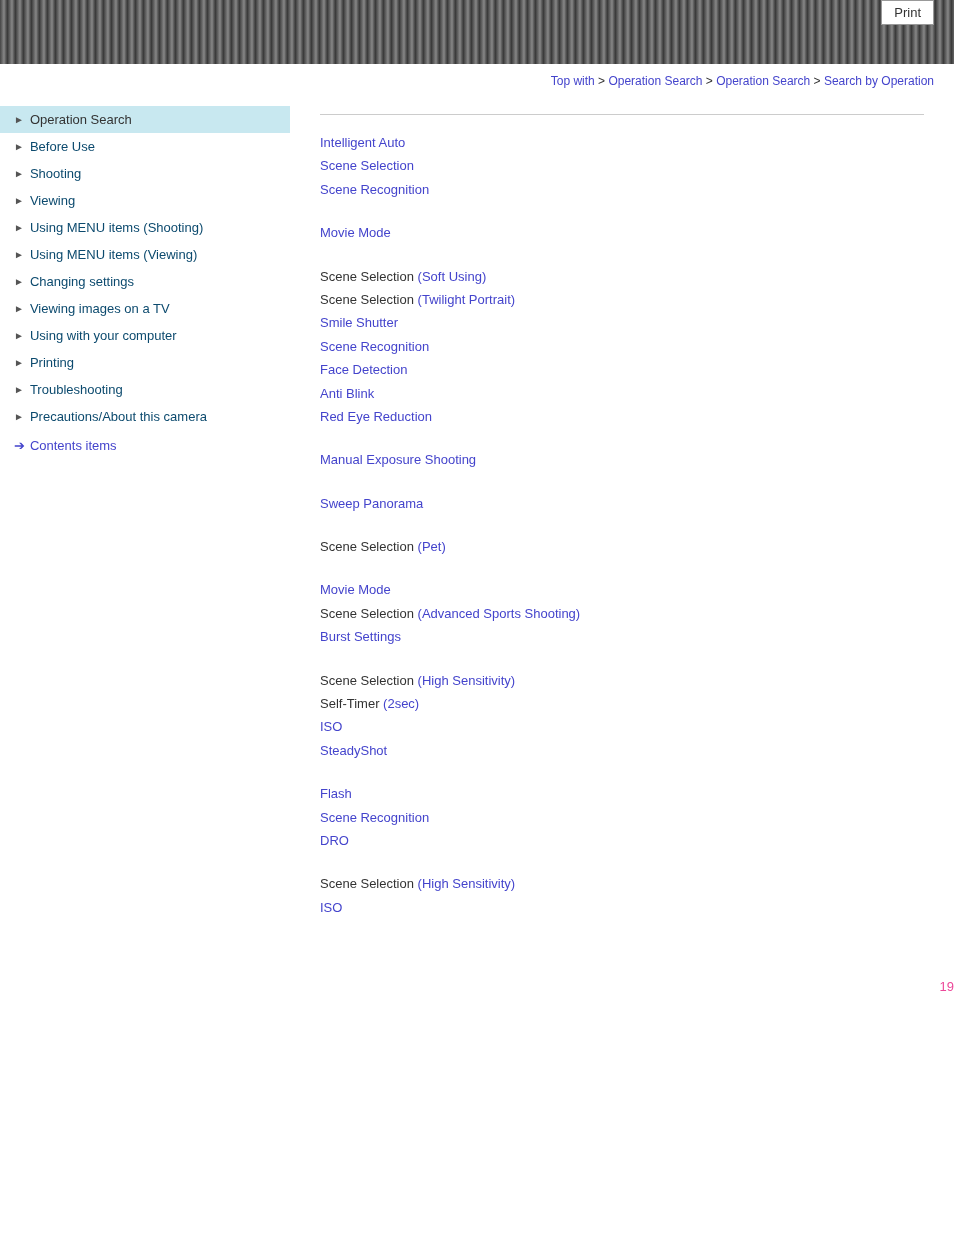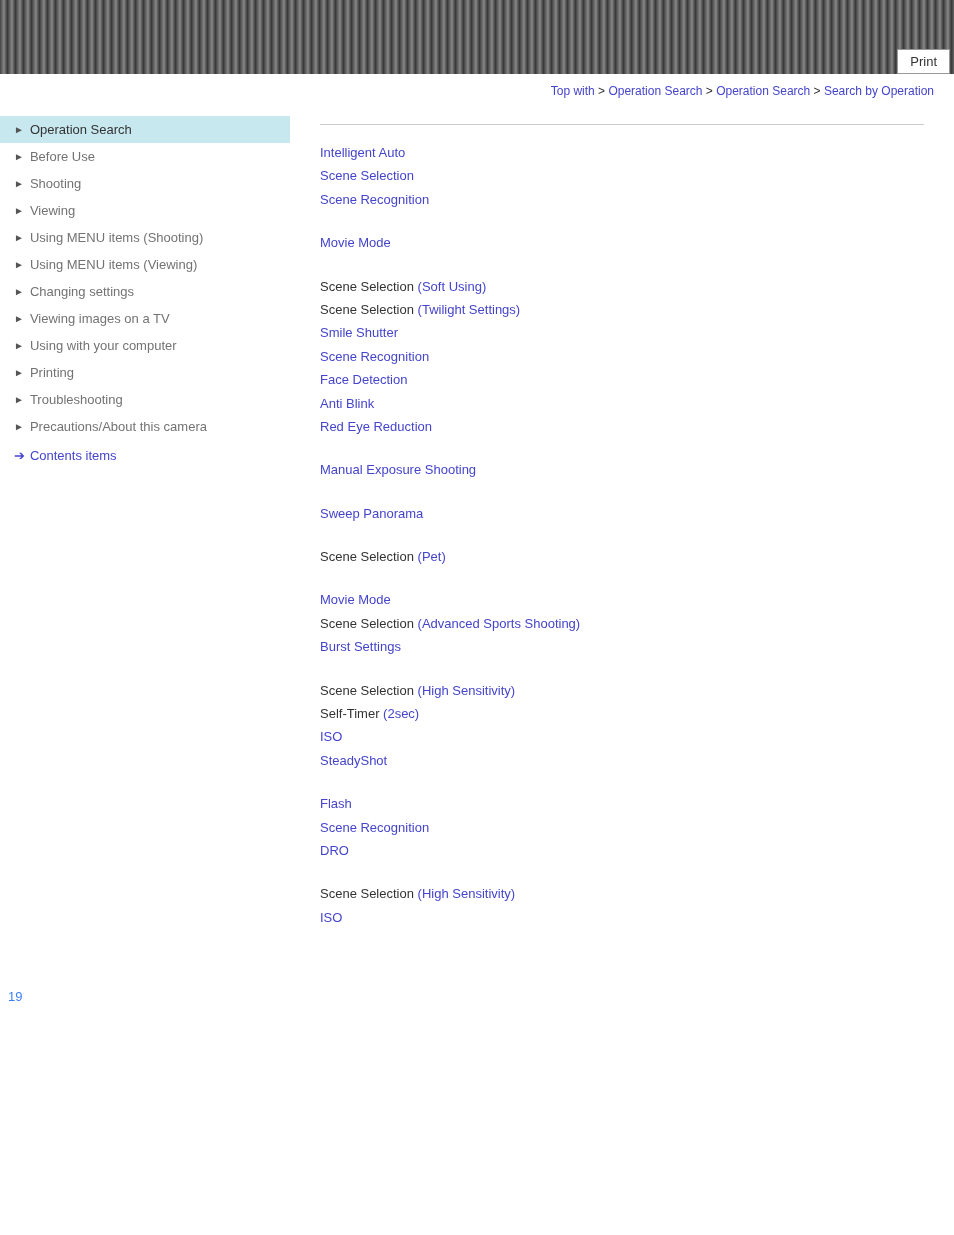--- a/index.html
+++ b/index.html
@@ -11,26 +11,26 @@
       width: 954px;
       min-height: 1235px;
     }
 
     
     .header-bar {
       background: repeating-linear-gradient(
         90deg,
         #444 0px, #666 2px, #888 4px, #555 6px, #333 8px
       );
-      height: 74px;
+      height: 64px;
       position: relative;
       display: flex;
-      align-items: flex-end;
+      align-items: flex-start;
       justify-content: flex-end;
-      padding-right: 4px;
+      padding-right: 20px;
     }
 
     .print-button {
       background: #fff;
       border: 1px solid #999;
       padding: 4px 12px;
       font-size: 13px;
       cursor: pointer;
       color: #333;
     }
@@ -78,21 +78,21 @@
       color: #333;
     }
 
     .sidebar-item .arrow {
       color: #555;
       margin-right: 6px;
       font-size: 10px;
     }
 
     .sidebar-item .label {
-      color: #737373;
+      color: #0c4a6e;
     }
 
     .sidebar-item.active .label {
       color: #333;
     }
 
     .contents-list-link {
       display: flex;
       align-items: center;
       padding: 8px 10px 6px 14px;
@@ -134,24 +134,24 @@
       font-size: 13px;
       line-height: 1.8;
     }
 
     .content-group {
       margin-bottom: 20px;
       margin-top: 8px;
     }
 
     .page-number {
-      text-align: left;
+      text-align: right;
       padding: 20px 0 10px 8px;
       font-size: 13px;
-      color: #3b82f6;
+      color: #ec4899;
     }
   </style>
 </head>
 <body>
 
 <div class="header-bar">
   <button class="print-button">Print</button>
 </div>
 
 <div class="breadcrumb">
@@ -230,21 +230,21 @@
       <a href="#" class="content-link">Scene Selection</a>
       <a href="#" class="content-link">Scene Recognition</a>
     </div>
 
     <div class="content-group">
       <a href="#" class="content-link">Movie Mode</a>
     </div>
 
     <div class="content-group">
       <span class="content-text">Scene Selection <a href="#" class="content-link" style="display:inline">(Soft Using)</a></span>
-      <span class="content-text">Scene Selection <a href="#" class="content-link" style="display:inline">(Twilight Settings)</a></span>
+      <span class="content-text">Scene Selection <a href="#" class="content-link" style="display:inline">(Twilight Portrait)</a></span>
       <a href="#" class="content-link">Smile Shutter</a>
       <a href="#" class="content-link">Scene Recognition</a>
       <a href="#" class="content-link">Face Detection</a>
       <a href="#" class="content-link">Anti Blink</a>
       <a href="#" class="content-link">Red Eye Reduction</a>
     </div>
 
     <div class="content-group">
       <a href="#" class="content-link">Manual Exposure Shooting</a>
     </div>

